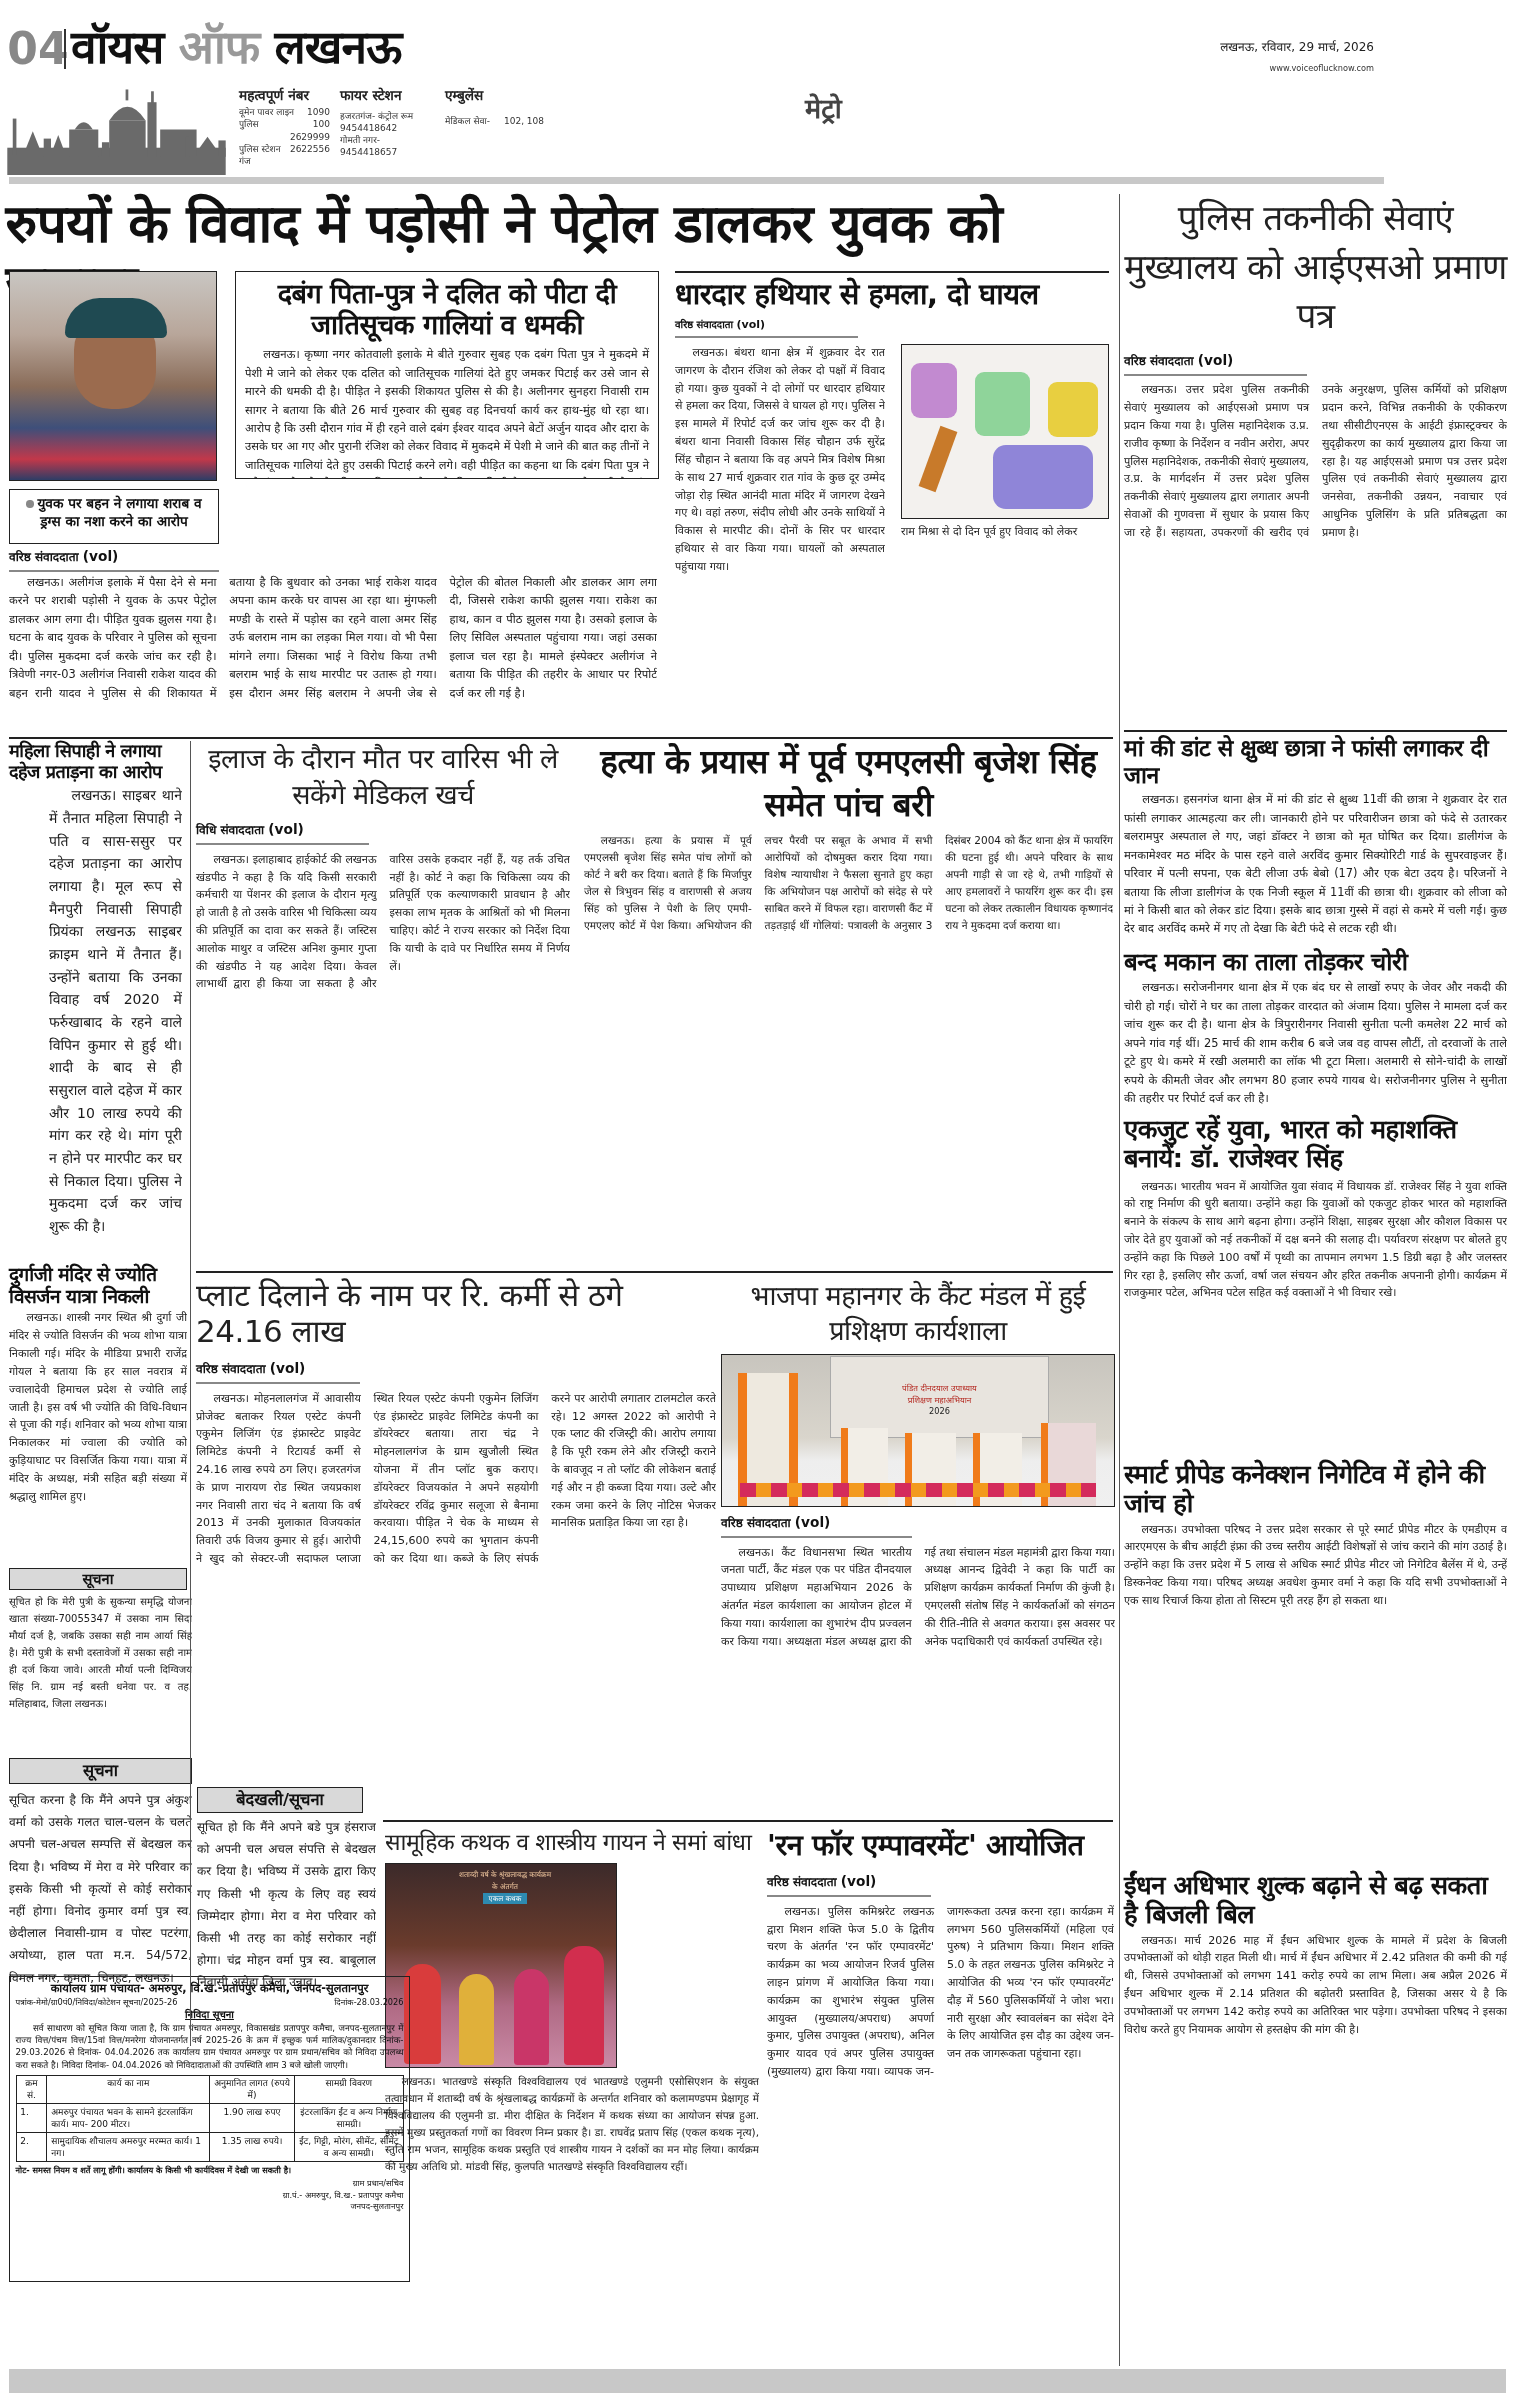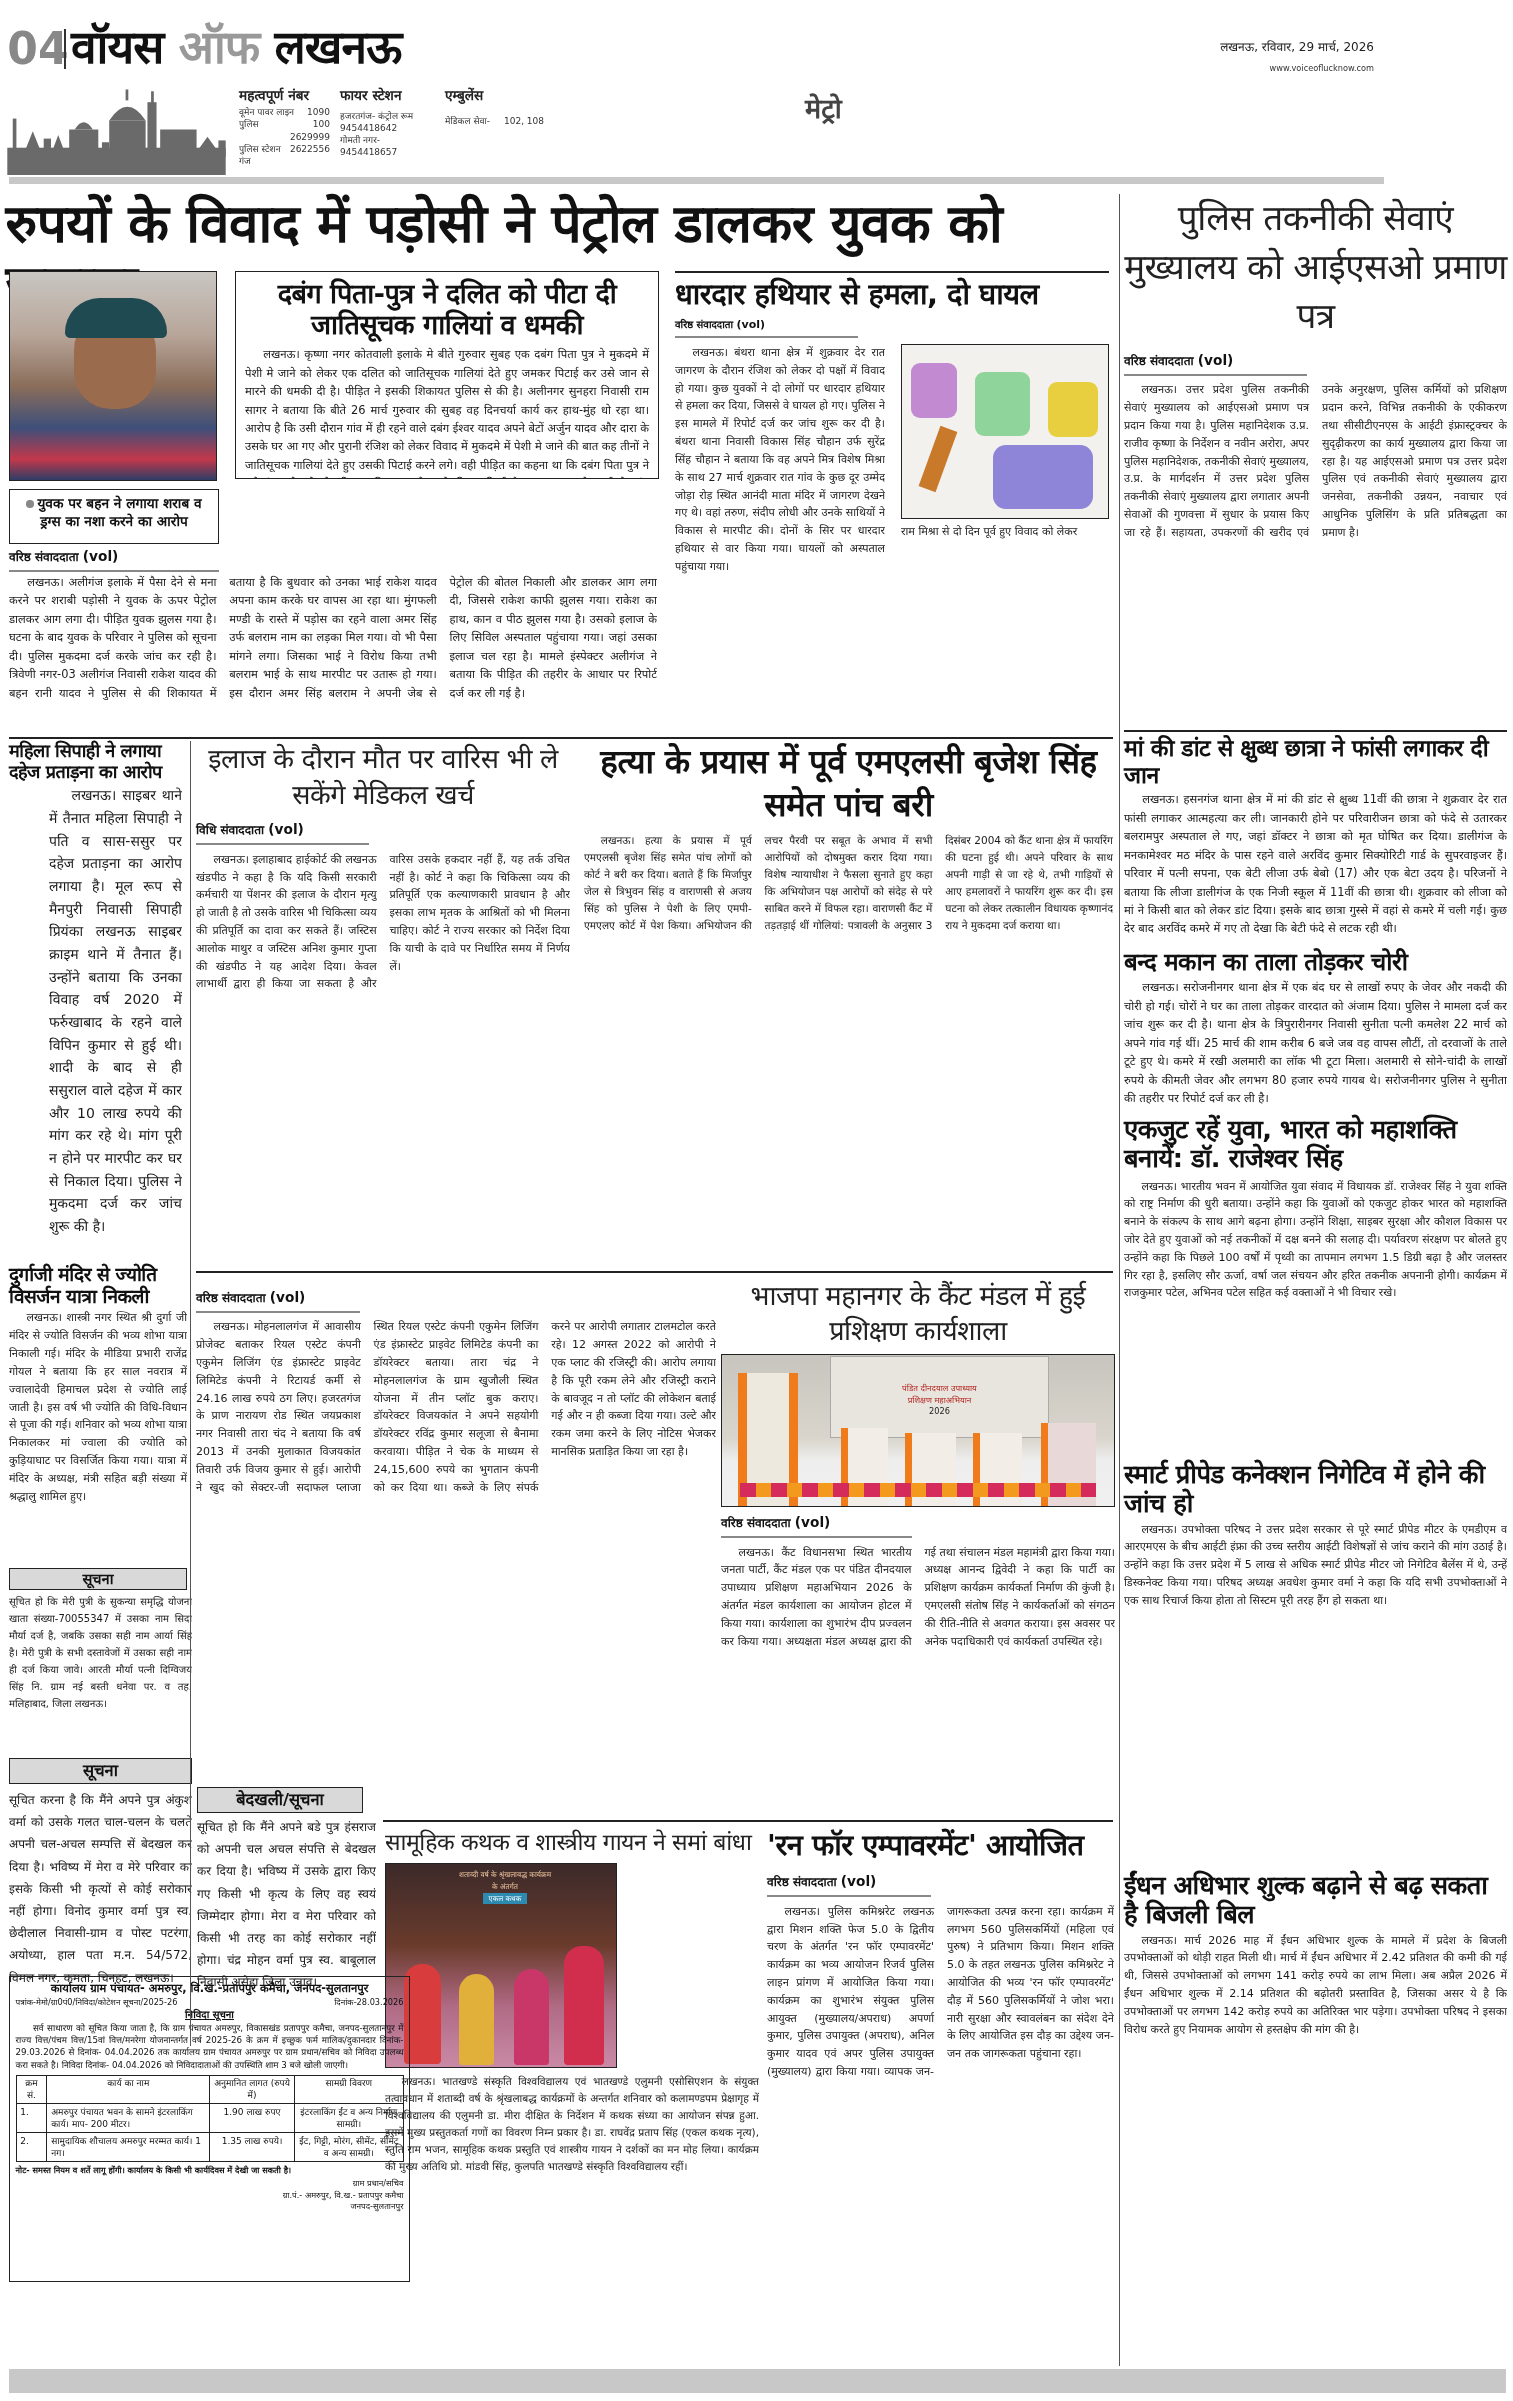--- a/index.html
+++ b/index.html
@@ -192,20 +192,21 @@
 <div class="abs" style="left:196px;top:1271px;width:917px;height:1.8px;background:#222;"></div>
 
 <div class="abs" style="left:9px;top:1264px;width:178px;height:301px;">
   <div class="hl" style="font-size:19px;margin-bottom:1.8px;">दुर्गाजी मंदिर से ज्योति विसर्जन यात्रा निकली</div>
   <div class="body" style="height:246px;overflow:hidden;font-size:11px;">
       <p>लखनऊ। शास्त्री नगर स्थित श्री दुर्गा जी मंदिर से ज्योति विसर्जन की भव्य शोभा यात्रा निकाली गई। मंदिर के मीडिया प्रभारी राजेंद्र गोयल ने बताया कि हर साल नवरात्र में ज्वालादेवी हिमाचल प्रदेश से ज्योति लाई जाती है। इस वर्ष भी ज्योति की विधि-विधान से पूजा की गई। शनिवार को भव्य शोभा यात्रा निकालकर मां ज्वाला की ज्योति को कुड़ियाघाट पर विसर्जित किया गया। यात्रा में मंदिर के अध्यक्ष, मंत्री सहित बड़ी संख्या में श्रद्धालु शामिल हुए।</p>
     </div>
 </div>
 
 <div class="abs" style="left:196px;top:1278px;width:520px;height:520px;">
+  <div class="hl light" style="font-size:31px;">प्लाट दिलाने के नाम पर रि. कर्मी से ठगे 24.16 लाख</div>
   <div class="byline" style="width:164px;min-width:0;margin-top:9px;"><span>वरिष्ठ संवाददाता</span> <span class="vol">(vol)</span></div>
   <div class="body cols3" style="height:438px;overflow:hidden;font-size:11px;">
       <p>लखनऊ। मोहनलालगंज में आवासीय प्रोजेक्ट बताकर रियल एस्टेट कंपनी एकुमेन लिजिंग एंड इंफ्रास्टेट प्राइवेट लिमिटेड कंपनी ने रिटायर्ड कर्मी से 24.16 लाख रुपये ठग लिए। हजरतगंज के प्राण नारायण रोड स्थित जयप्रकाश नगर निवासी तारा चंद ने बताया कि वर्ष 2013 में उनकी मुलाकात विजयकांत तिवारी उर्फ विजय कुमार से हुई। आरोपी ने खुद को सेक्टर-जी सदाफल प्लाजा स्थित रियल एस्टेट कंपनी एकुमेन लिजिंग एंड इंफ्रास्टेट प्राइवेट लिमिटेड कंपनी का डॉयरेक्टर बताया। तारा चंद्र ने मोहनलालगंज के ग्राम खुजौली स्थित योजना में तीन प्लॉट बुक कराए। डॉयरेक्टर विजयकांत ने अपने सहयोगी डॉयरेक्टर रविंद्र कुमार सलूजा से बैनामा करवाया। पीड़ित ने चेक के माध्यम से 24,15,600 रुपये का भुगतान कंपनी को कर दिया था। कब्जे के लिए संपर्क करने पर आरोपी लगातार टालमटोल करते रहे। 12 अगस्त 2022 को आरोपी ने एक प्लाट की रजिस्ट्री की। आरोप लगाया है कि पूरी रकम लेने और रजिस्ट्री कराने के बावजूद न तो प्लॉट की लोकेशन बताई गई और न ही कब्जा दिया गया। उल्टे और रकम जमा करने के लिए नोटिस भेजकर मानसिक प्रताड़ित किया जा रहा है।</p>
     </div>
 </div>
 
 <div class="abs" style="left:721px;top:1278px;width:394px;height:520px;">
   <div class="hl light center" style="font-size:27px;line-height:1.3;">भाजपा महानगर के कैंट मंडल में हुई प्रशिक्षण कार्यशाला</div>
   <div class="photo" style="margin-top:5.5px;width:394px;height:153px;background:linear-gradient(180deg,#c8c5be 0%,#d9d5cc 55%,#eee 70%,#f0f0f0 100%);padding-left:28px;">
     <div style="position:absolute;left:108px;top:1.8px;width:219px;height:82px;background:#e8e4de;border:0.9px solid #aaa;text-align:center;font-size:8.2px;color:#b3261e;line-height:1.4;padding-top:25.6px;">

